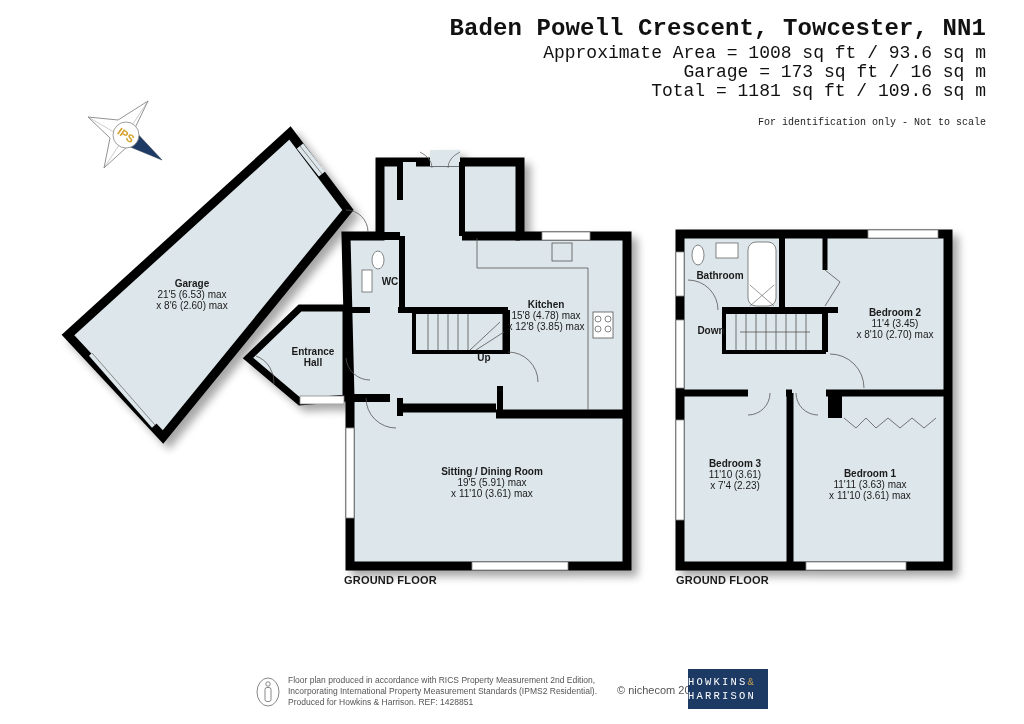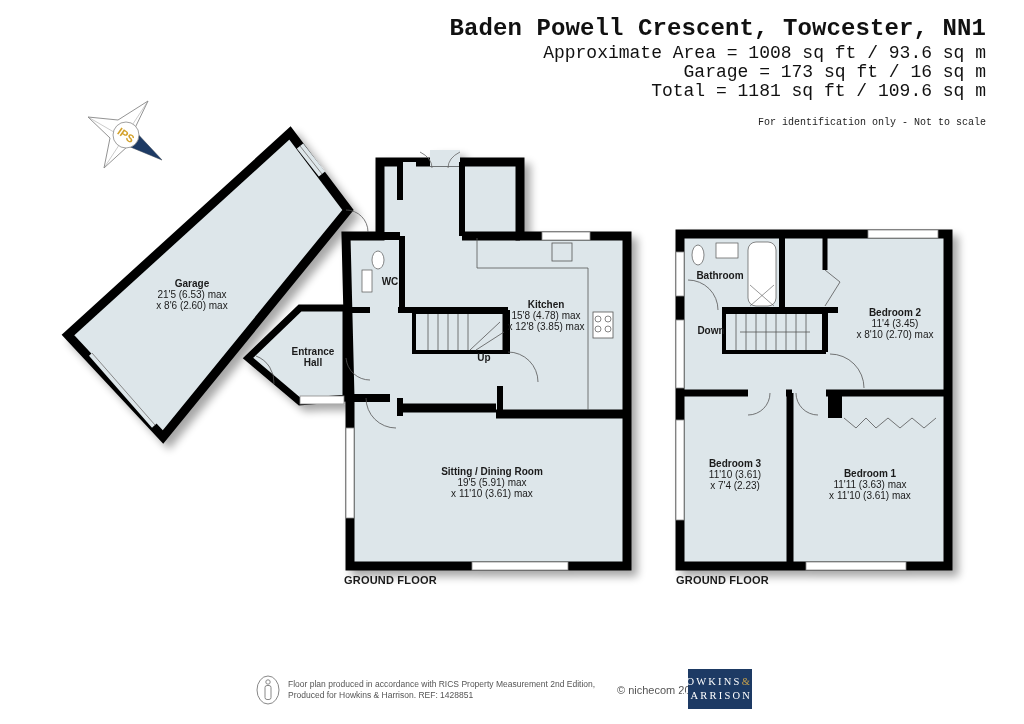--- a/index.html
+++ b/index.html
@@ -10,21 +10,21 @@
   .disclaimer { font-size: 10px; line-height: 16px; color: #222; margin-top: 14px; }
   svg.plan { position: absolute; left: 0; top: 0; }
   .room-name { font-family: "Liberation Sans", sans-serif; font-size: 10px; font-weight: bold; fill: #1a1a1a; }
   .room-dim { font-family: "Liberation Sans", sans-serif; font-size: 10px; fill: #1a1a1a; }
   .floor-label { position: absolute; font-size: 11px; font-weight: bold; color: #1a1a1a; letter-spacing: 0.2px; }
   .footer { position: absolute; left: 256px; top: 675px; display: flex; align-items: center; }
   .footer-icon { width: 24px; height: 30px; margin-right: 8px; }
   .footer-text { font-size: 8.5px; line-height: 11px; color: #555; }
   .footer-text span { display: block; white-space: nowrap; }
   .copyright { position: absolute; left: 617px; top: 684px; font-size: 11px; color: #555; white-space: nowrap; }
-  .brand { position: absolute; left: 688px; top: 669px; width: 64px; height: 40px; background: #1d3a64; color: #fff; font-family: Liberation Serif, serif; font-size: 10.5px; letter-spacing: 2.2px; line-height: 14px; display: flex; flex-direction: column; justify-content: center; align-items: flex-end; }
+  .brand { position: absolute; left: 688px; top: 669px; width: 80px; height: 40px; background: #1d3a64; color: #fff; font-family: Liberation Mono, monospace; font-size: 10.5px; letter-spacing: 2.2px; line-height: 14px; display: flex; flex-direction: column; justify-content: center; align-items: flex-start; }
   .brand .amp { color: #c9a24b; }
 </style>
 </head>
 <body>
 
 <div class="header">
   <div class="title">Baden Powell Crescent, Towcester, NN1</div>
   <div class="area-line">Approximate Area = 1008 sq ft / 93.6 sq m</div>
   <div class="area-line">Garage = 173 sq ft / 16 sq m</div>
   <div class="area-line">Total = 1181 sq ft / 109.6 sq m</div>
@@ -199,20 +199,21 @@
 <div class="floor-label" style="left:676px; top:574px;">GROUND FLOOR</div>
 
 <div class="footer">
   <svg class="footer-icon" viewBox="0 0 24 30">
     <ellipse cx="12" cy="15" rx="11" ry="14" fill="none" stroke="#888" stroke-width="1"></ellipse>
     <circle cx="12" cy="7" r="2.2" fill="none" stroke="#888" stroke-width="1"></circle>
     <rect x="9" y="10.5" width="6" height="14" rx="2" fill="none" stroke="#888" stroke-width="1"></rect>
   </svg>
   <div class="footer-text">
     <span>Floor plan produced in accordance with RICS Property Measurement 2nd Edition,</span>
+    <span>Incorporating International Property Measurement Standards (IPMS2 Residential).</span>
     <span>Produced for Howkins &amp; Harrison.   REF:  1428851</span>
   </div>
 </div>
 <div class="copyright">© nichecom 2026.</div>
 <div class="brand">
   <div><span>HOWKINS</span><span class="amp">&amp;</span></div>
   <div>HARRISON</div>
 </div>
 
 </body></html>

